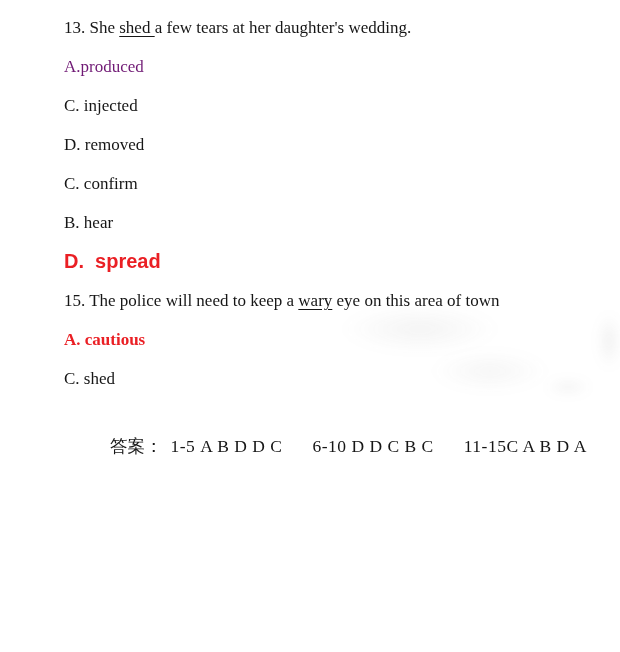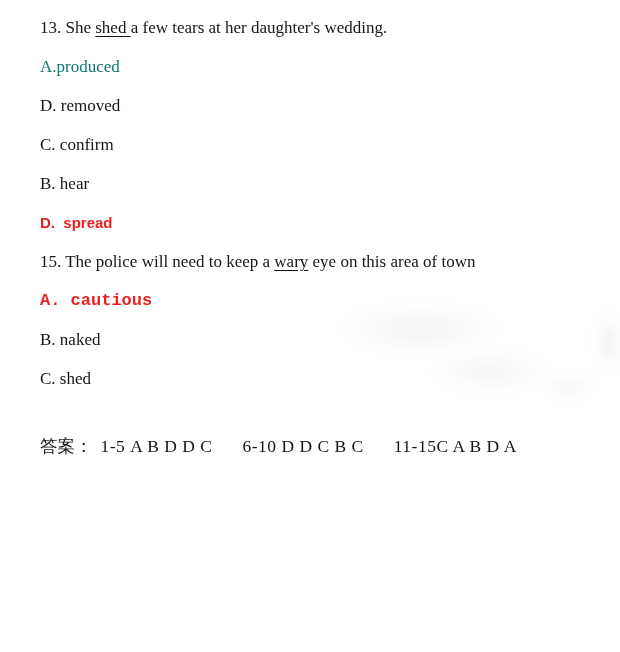--- a/index.html
+++ b/index.html
@@ -8,54 +8,53 @@
     background: #ffffff;
   }
   .page {
     position: relative;
     width: 620px;
     height: 652px;
     background: #ffffff;
     font-family: "Liberation Serif", serif;
     color: #161616;
     box-sizing: border-box;
-    padding: 8px 10px 0 40px;
+    padding: 8px 10px 0 64px;
     overflow: hidden;
   }
   p { margin: 0; }
   .q, .opt {
     font-size: 17px;
     line-height: 39px;
     white-space: pre-wrap;
   }
   .u {
     text-decoration: underline;
     text-underline-offset: 3px;
   }
   .red {
-    color: #0f766e;
+    color: #701a75;
   }
   .red-bold-serif {
     color: #ea1f24;
     font-weight: bold;
-    font-family: Liberation Mono, monospace;
   }
   .red-bold-sans {
     color: #ea1f24;
     font-weight: bold;
     font-family: "Liberation Sans", sans-serif;
-    font-size: 15px;
+    font-size: 20px;
   }
   .answers {
     margin-top: 35px;
     font-size: 17.5px;
     line-height: 26px;
     white-space: pre-wrap;
   }
-  .ak-prefix { margin-right: 8px; }
+  .ak-prefix { margin-right: 8px; margin-left: 46px; }
   .ak-group { margin-right: 30px; letter-spacing: 0.5px; }
   .ak-group:last-child { margin-right: 8px; }
   
   .smudge {
     position: absolute;
     pointer-events: none;
     border-radius: 50%;
     filter: blur(6px);
   }
   .smudge-1 { left: 340px; top: 305px; width: 160px; height: 48px;
@@ -72,26 +71,26 @@
 
 <div class="page">
 
   <div class="smudge smudge-1"></div>
   <div class="smudge smudge-2"></div>
   <div class="smudge smudge-3"></div>
   <div class="smudge smudge-4"></div>
 
   <p class="q"><span>13.</span><span> She </span><span class="u">shed </span><span>a few tears at her daughter's wedding.</span></p>
   <p class="opt red">A.produced</p>
+  <p class="opt">C. injected</p>
   <p class="opt">D. removed</p>
 
   <p class="opt">C. confirm</p>
   <p class="opt">B. hear</p>
   <p class="opt red-bold-sans">D.  spread</p>
 
   <p class="q"><span>15.</span><span> The police will need to keep a </span><span class="u">wary</span><span> eye on this area of town</span></p>
   <p class="opt red-bold-serif">A. cautious</p>
-  <p class="opt">B. naked</p>
   <p class="opt">C. shed</p>
 
   <p class="answers"><span class="ak-prefix">答案：</span><span class="ak-group">1-5 A B D D C</span><span class="ak-group">6-10 D D C B C</span><span class="ak-group">11-15C A B D A</span></p>
 
 </div>
 
 </body></html>

